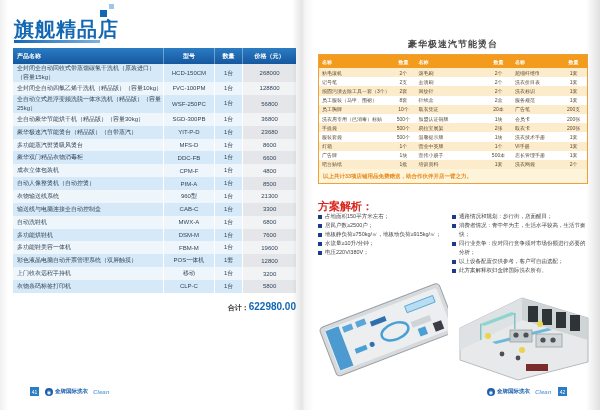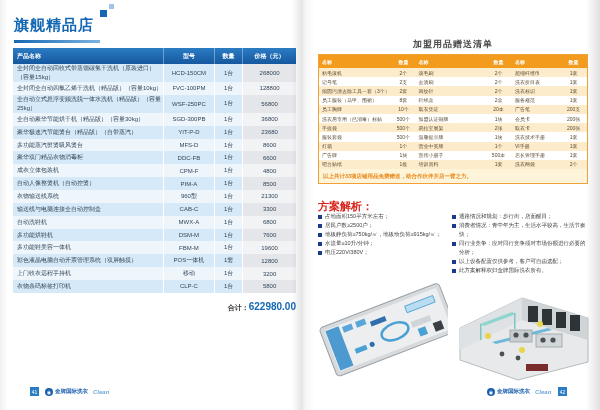--- a/index.html
+++ b/index.html
@@ -8,21 +8,21 @@
   .spread { position:absolute; left:0; top:0; width:600px; height:410px; background:#ffffff; }
   .gutter { position:absolute; left:292px; top:0; width:22px; height:410px;
             background:linear-gradient(90deg, rgba(0,0,0,0) 0%, rgba(0,0,0,0.10) 45%, rgba(0,0,0,0.04) 60%, rgba(0,0,0,0) 100%); }
   .edge-right { position:absolute; right:0; top:0; width:14px; height:410px;
             background:linear-gradient(90deg, rgba(0,0,0,0) 0%, rgba(0,0,0,0.12) 100%); }
   .edge-left { position:absolute; left:0; top:0; width:8px; height:410px;
             background:linear-gradient(270deg, rgba(0,0,0,0) 0%, rgba(0,0,0,0.06) 100%); }
 
   
   .lp-title-wrap { position:absolute; left:14px; top:16px; }
-  .lp-title { font-size:15px; font-weight:bold; color:#1467b3; letter-spacing:1px; }
+  .lp-title { font-size:20px; font-weight:bold; color:#1467b3; letter-spacing:1px; }
   .deco-sq1 { position:absolute; left:86px; top:-6px; width:7px; height:7px; background:#1467b3; }
   .deco-sq2 { position:absolute; left:95px; top:-12px; width:5px; height:5px; background:#9fc6e8; }
   .lp-underline { position:absolute; left:14px; top:40px; width:86px; height:3px;
                   background:linear-gradient(90deg,#1467b3,#7db4e0); }
 
   .lp-table { position:absolute; left:13px; top:48px; width:283px; height:245px;
               display:flex; flex-direction:column; font-size:6px; }
   .lp-head { display:flex; height:16px; background:linear-gradient(180deg,#2b7cc4,#15589f);
              color:#fff; font-weight:bold; align-items:center; }
   .lp-row { display:flex; flex:1; align-items:center; color:#33475a; }
@@ -203,21 +203,21 @@
           <div class="c-qty">1台</div>
           <div class="c-price">5800</div>
         </div>
       </div>
   </div>
 
   <div class="lp-total">
     <span class="t-label">合计：</span><span class="t-value">622980.00</span>
   </div>
 
-  <div class="rp-title">加盟用品赠送清单</div>
+  <div class="rp-title">豪华极速汽节能烫台</div>
 
   <div class="gift-table">
     <div class="g-head" id="g-head">
         <div class="gc-n1">名称</div>
         <div class="gc-q1">数量</div>
         <div class="gc-n2">名称</div>
         <div class="gc-q2">数量</div>
         <div class="gc-n3">名称</div>
         <div class="gc-q3">数量</div>
       </div>

